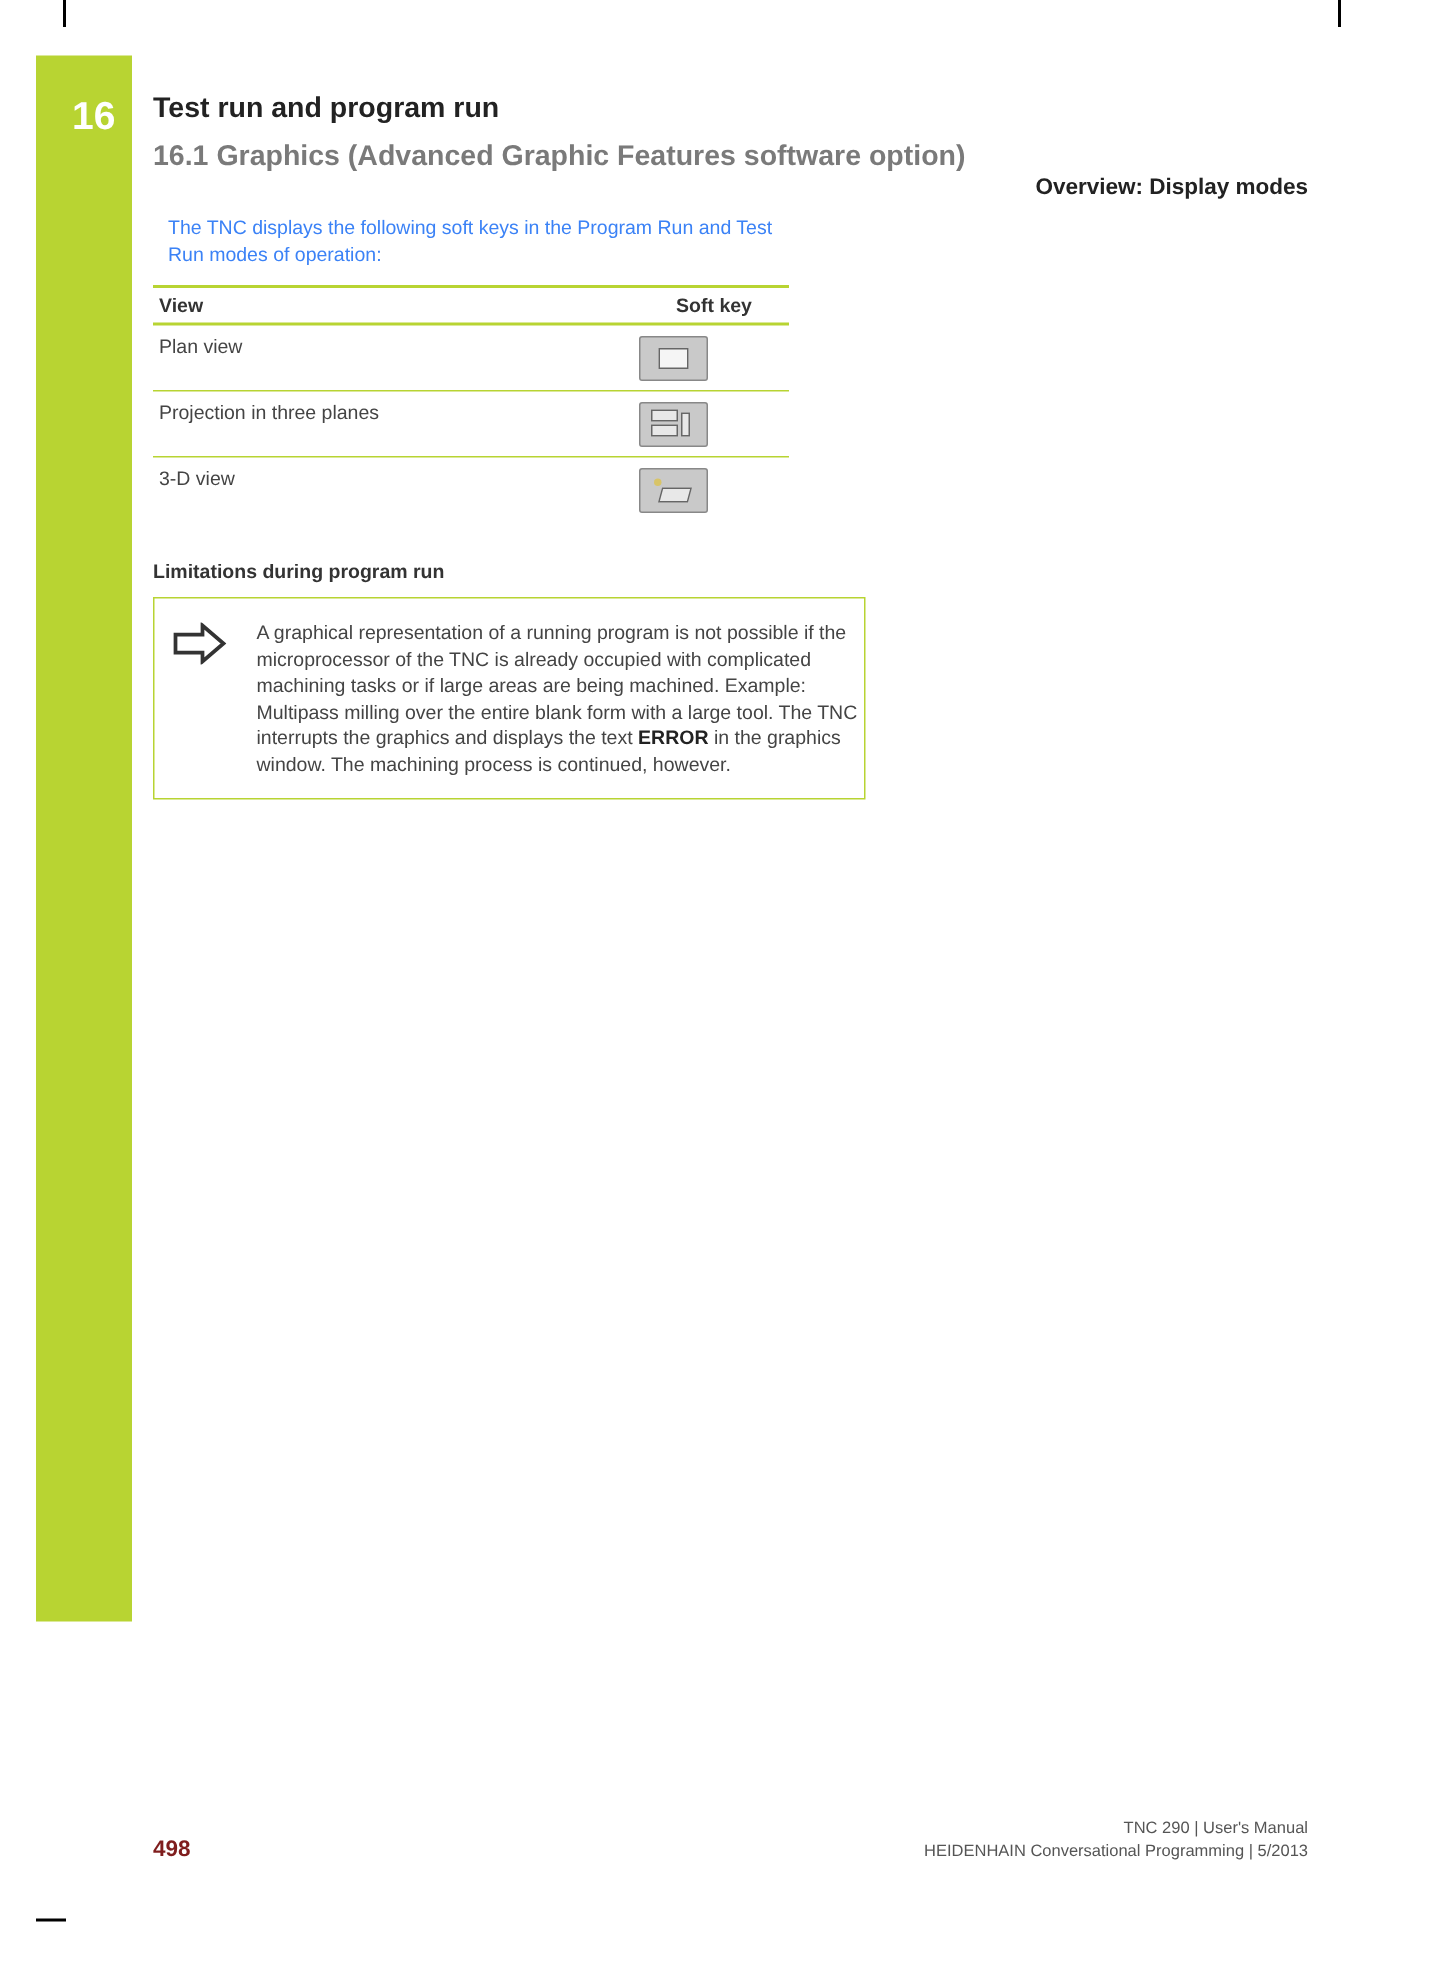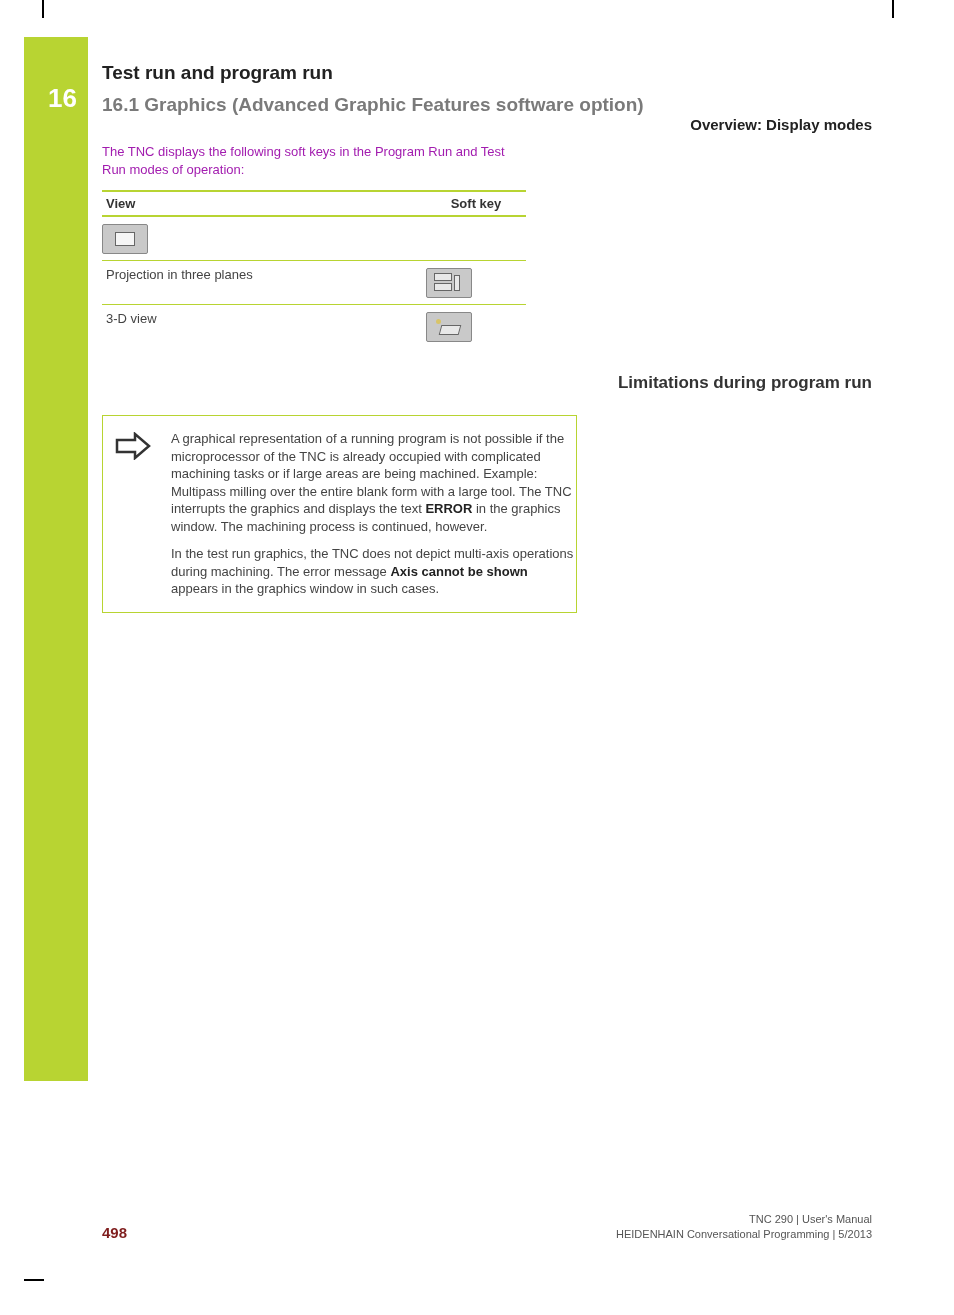--- a/index.html
+++ b/index.html
@@ -23,21 +23,20 @@
     height: 1044px;
     background: #b8d432;
   }
   .chapter-num {
     position: absolute;
     left: 48px;
     top: 62px;
     color: #ffffff;
     font-weight: bold;
     font-size: 26px;
-    margin-top: 21px;
   }
   .content {
     position: absolute;
     left: 102px;
     top: 62px;
     width: 770px;
   }
   .chapter-title {
     font-size: 19px;
     font-weight: bold;
@@ -51,24 +50,25 @@
   }
   .subhead {
     font-size: 15px;
     font-weight: bold;
     color: #222;
     margin-bottom: 10px;
     text-align: right;
   }
   .body-text {
     font-size: 13px;
-    color: #a21caf;
+    color: #3b82f6;
     line-height: 1.35;
     margin-bottom: 12px;
     max-width: 420px;
+    margin-left: 10px;
   }
   .table {
     width: 424px;
     margin-bottom: 24px;
   }
   .table-head {
     display: flex;
     border-top: 2px solid #b8d432;
     border-bottom: 2px solid #b8d432;
     font-weight: bold;
@@ -98,26 +98,25 @@
   .sk-rect { width: 20px; height: 14px; background: #f5f5f5; border: 1px solid #666; }
   .sk-planes { position: relative; width: 30px; height: 20px; }
   .sk-planes .p1 { position: absolute; left: 0; top: 0; width: 18px; height: 8px; background: #e8e8e8; border: 1px solid #666; }
   .sk-planes .p2 { position: absolute; left: 0; top: 10px; width: 18px; height: 8px; background: #e8e8e8; border: 1px solid #666; }
   .sk-planes .p3 { position: absolute; left: 20px; top: 2px; width: 6px; height: 16px; background: #e8e8e8; border: 1px solid #666; }
   .sk-3d { position: relative; width: 30px; height: 20px; }
   .sk-3d .dot { position: absolute; left: 2px; top: 2px; width: 5px; height: 5px; background: #d8c468; border-radius: 50%; }
   .sk-3d .box { position: absolute; left: 6px; top: 8px; width: 20px; height: 10px; background: #e8e8e8; border: 1px solid #666; transform: skewX(-15deg); }
 
   .sub2 {
-    font-size: 17px;
+    font-size: 13px;
     font-weight: bold;
     color: #333;
-    margin-bottom: 22px;
+    margin-bottom: 10px;
     margin-top: 8px;
-    text-align: right;
   }
   .note-box {
     border: 1px solid #b8d432;
     width: 475px;
     padding: 14px 0 14px 12px;
     display: flex;
     gap: 16px;
   }
   .note-icon { flex: 0 0 40px; padding-top: 2px; }
   .note-text { flex: 1; font-size: 13px; color: #444; line-height: 1.35; }
@@ -155,20 +154,21 @@
 
   <div class="subhead">Overview: Display modes</div>
   <div class="body-text">The TNC displays the following soft keys in the Program Run and Test Run modes of operation:</div>
 
   <div class="table">
     <div class="table-head">
       <div class="col-view">View</div>
       <div class="col-key">Soft key</div>
     </div>
     <div class="table-row">
+      <div class="col-view">Plan view</div>
       <div class="col-key">
         <div class="softkey">
             <div class="sk-rect"></div>
           </div>
       </div>
     </div>
     <div class="table-row">
       <div class="col-view">Projection in three planes</div>
       <div class="col-key">
         <div class="softkey">
@@ -198,23 +198,20 @@
   <div class="note-box">
     <div class="note-icon">
       <svg width="36" height="28" viewBox="0 0 36 28">
         <path d="M2 8 L20 8 L20 2 L34 14 L20 26 L20 20 L2 20 Z" fill="none" stroke="#333" stroke-width="2.5" stroke-linejoin="miter"></path>
       </svg>
     </div>
     <div class="note-text">
       <p>
         <span>A graphical representation of a running program is not possible if the microprocessor of the TNC is already occupied with complicated machining tasks or if large areas are being machined. Example: Multipass milling over the entire blank form with a large tool. The TNC interrupts the graphics and displays the text </span><b>ERROR</b><span> in the graphics window. The machining process is continued, however.</span>
       </p>
-      <p>
-        <span>In the test run graphics, the TNC does not depict multi-axis operations during machining. The error message </span><b>Axis cannot be shown</b><span> appears in the graphics window in such cases.</span>
-      </p>
     </div>
   </div>
 </div>
 
 <div class="footer">
   <div class="page-num">498</div>
   <div class="footer-right">
     <div>TNC 290 | User's Manual</div>
     <div>HEIDENHAIN Conversational Programming | 5/2013</div>
   </div>

